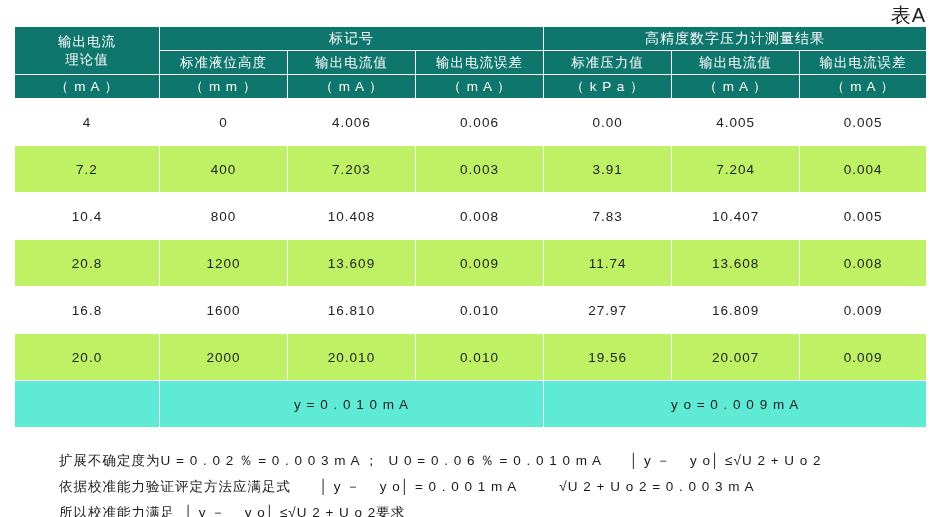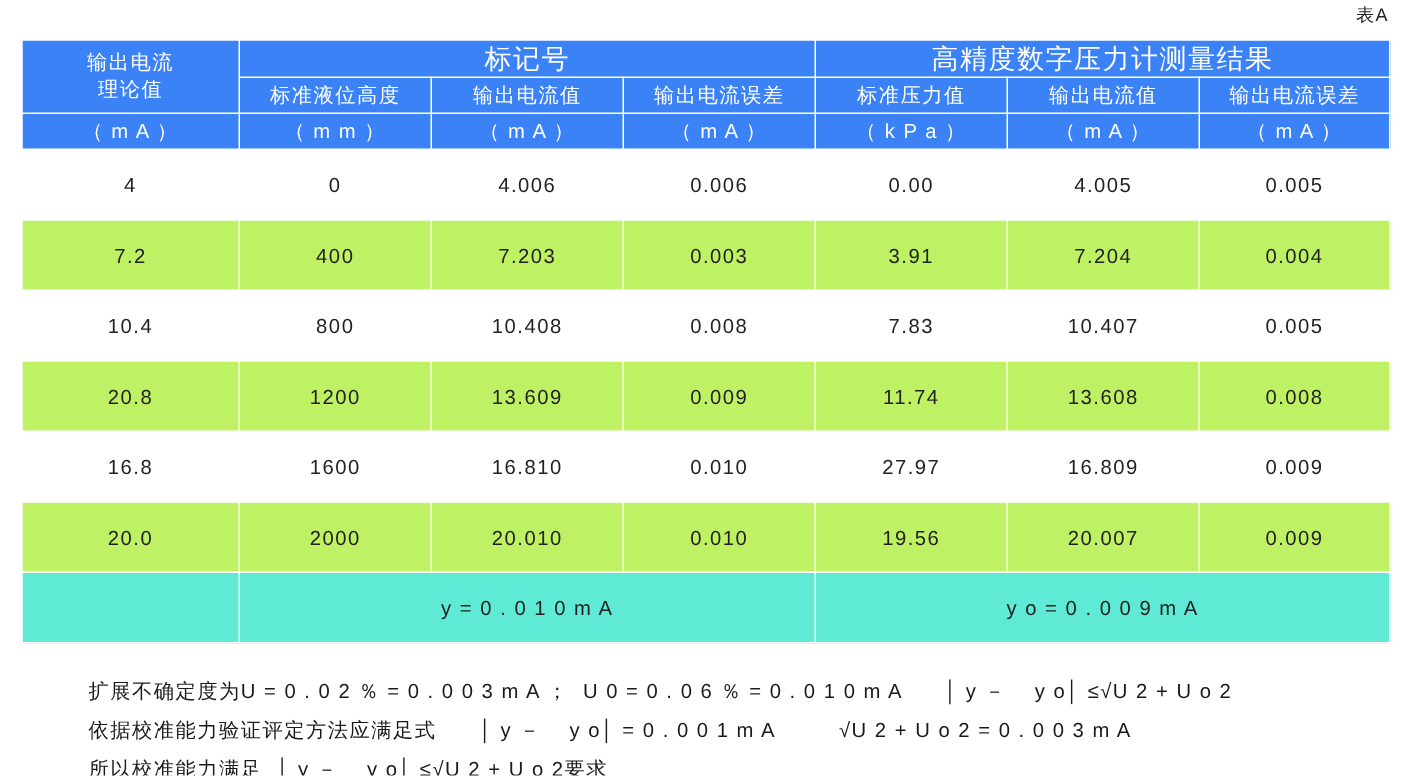--- a/index.html
+++ b/index.html
@@ -18,49 +18,49 @@
   .page {
     width: 940px;
     height: 517px;
     position: relative;
     box-sizing: border-box;
   }
   .table-caption {
     position: absolute;
     top: 2px;
     right: 14px;
-    font-size: 12px;
+    font-size: 20px;
     color: #222;
     letter-spacing: 1px;
   }
   table.main {
     position: absolute;
     top: 26px;
     left: 14px;
     width: 912px;
     border-collapse: collapse;
     table-layout: fixed;
   }
   table.main th, table.main td {
     border: 1px solid #ffffff;
     text-align: center;
     vertical-align: middle;
     font-size: 13.5px;
     letter-spacing: 1px;
   }
   thead th {
-    background: #3b82f6;
+    background: #0f766e;
     color: #ffffff;
     font-weight: normal;
     height: 23px;
     padding: 0 2px;
     letter-spacing: 1.5px;
   }
   thead th.grp {
-    font-size: 18px;
+    font-size: 14px;
   }
   tbody td {
     height: 44px;
     background: #ffffff;
     border-left: 1px solid #ffffff;
     border-right: 1px solid #ffffff;
     border-top: none;
     border-bottom: none;
     color: #222;
     font-size: 13px;

